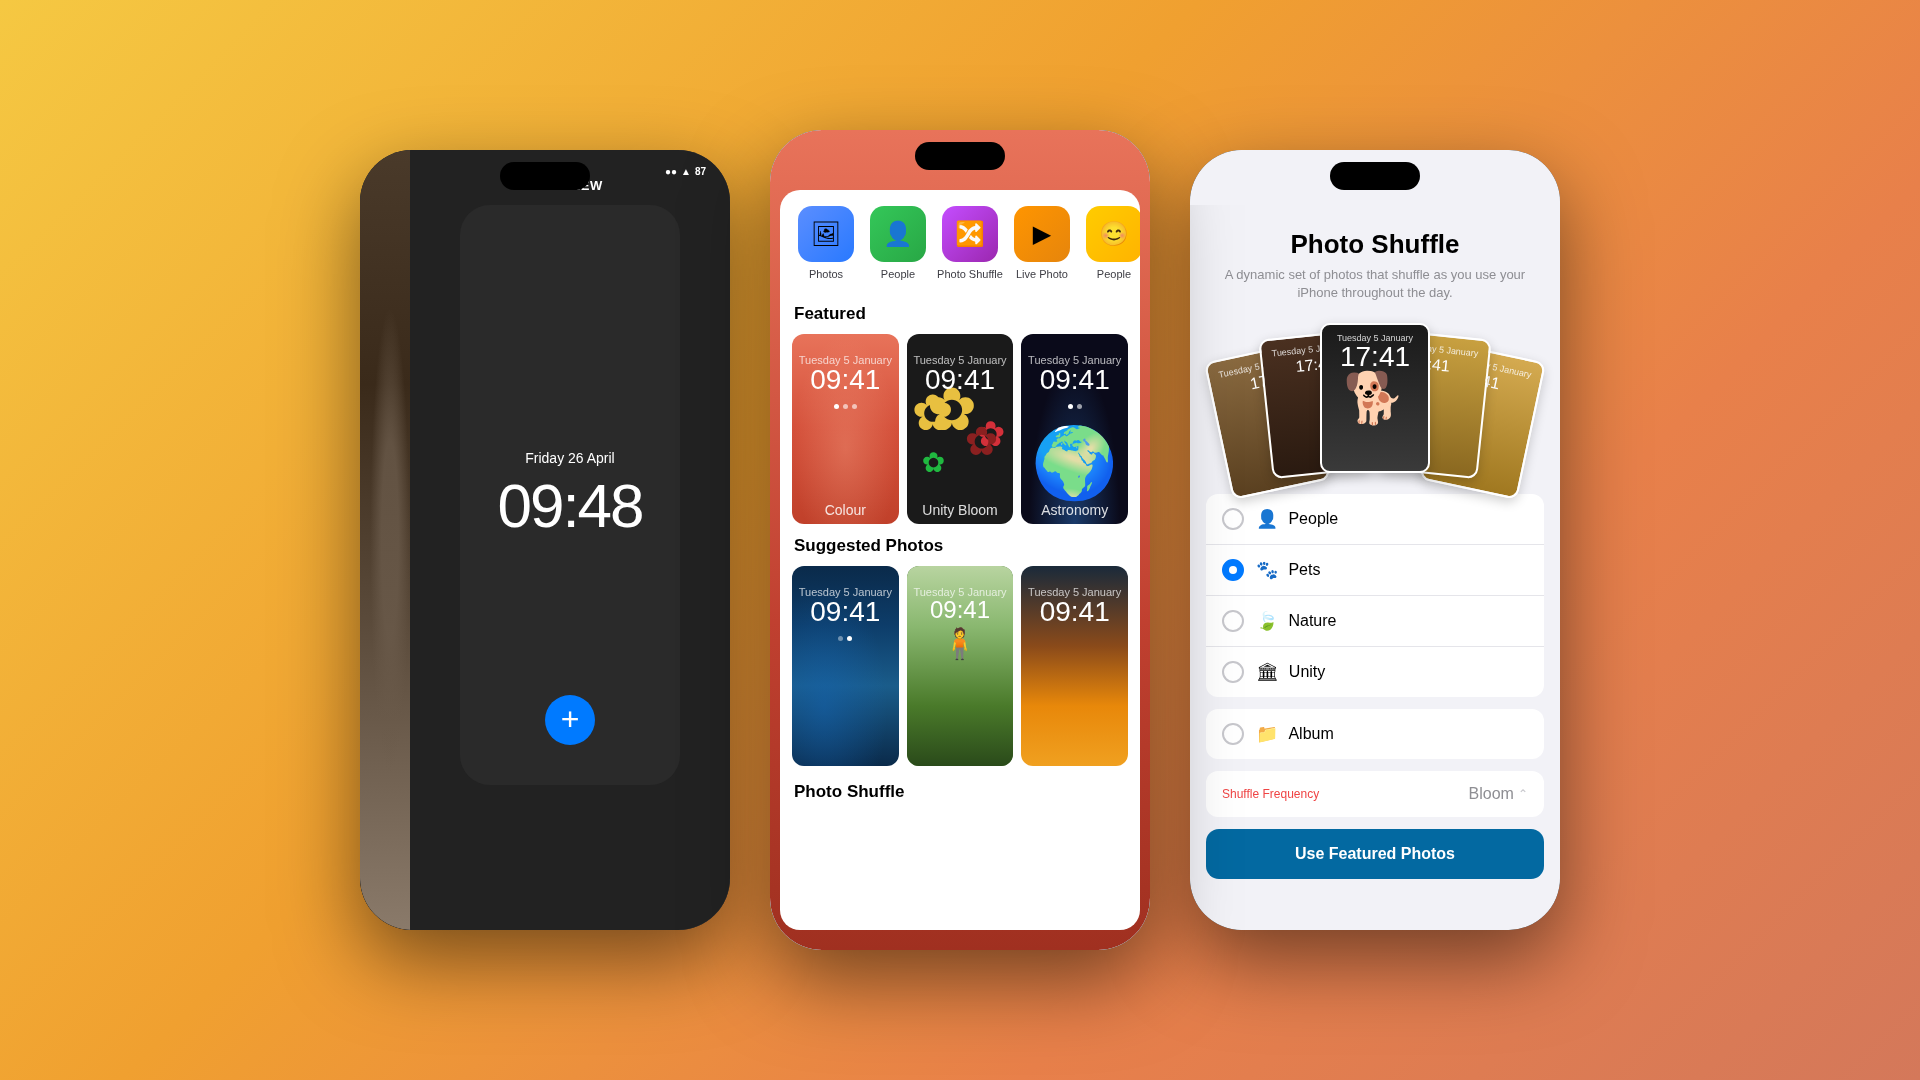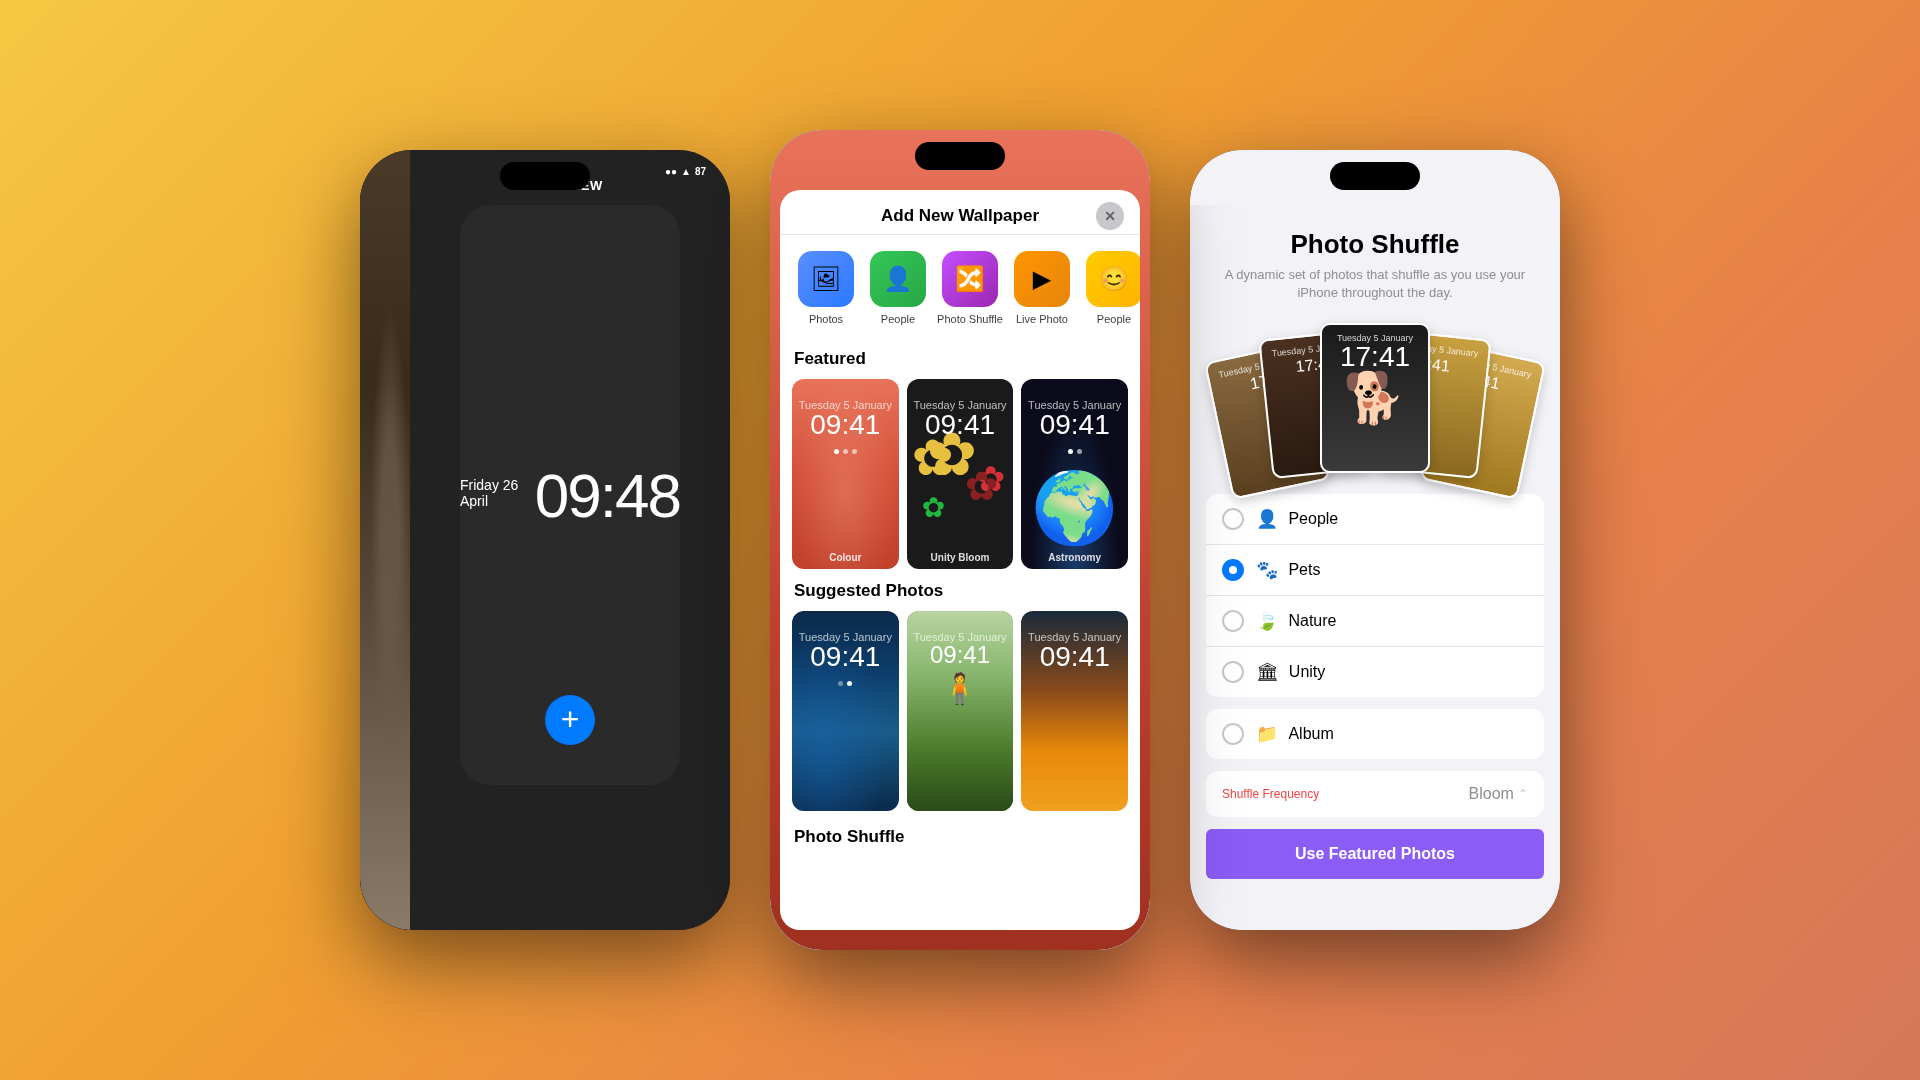--- a/index.html
+++ b/index.html
@@ -108,21 +108,21 @@
       letter-spacing: 0.5px;
     }
 
     .lock-screen-card {
       margin-top: 12px;
       width: 220px;
       height: 580px;
       background: #2a2a2a;
       border-radius: 30px;
       display: flex;
-      flex-direction: row;
+      flex-direction: column;
       align-items: center;
       justify-content: center;
       position: relative;
     }
 
     .lock-date {
       color: white;
       font-size: 14px;
       font-weight: 400;
       margin-bottom: 4px;
@@ -289,23 +289,23 @@
       position: relative;
       cursor: pointer;
     }
 
     .wallpaper-thumb-label {
       position: absolute;
       bottom: 6px;
       left: 0;
       right: 0;
       text-align: center;
-      font-size: 10px;
+      font-size: 14px;
       color: rgba(255,255,255,0.85);
-      font-weight: 700;
+      font-weight: 400;
     }
 
     
     .wp-colour {
       background: linear-gradient(180deg, #e8735a 0%, #d4503a 50%, #c0402a 100%);
     }
     .wp-colour::before {
       content: '';
       position: absolute;
       inset: 0;
@@ -636,24 +636,24 @@
     }
 
     .chevron-icon {
       font-size: 12px;
       color: #c7c7cc;
     }
 
     
     .featured-btn {
       margin: 0 16px 12px;
-      background: #8b5cf6;
+      background: #0369a1;
       color: white;
       border: none;
-      border-radius: 6px;
+      border-radius: 13px;
       padding: 16px;
       font-size: 16px;
       font-weight: 600;
       width: calc(100% - 32px);
       text-align: center;
       cursor: pointer;
     }
 
     
     .manual-link {
@@ -700,26 +700,20 @@
   </div>
 </div>
 
 <div class="phone phone-2">
   <div class="phone-2-screen">
 
     <div style="position:absolute;inset:0;background:linear-gradient(180deg,#e8735a 0%,#c04030 60%,#a03020 100%);border-radius:52px;"></div>
 
     <div class="modal-sheet">
 
-      <div class="modal-header">
-        <div class="modal-title">Add New Wallpaper</div>
-        <div class="modal-close">
-          <span>✕</span>
-        </div>
-      </div>
 
       <div class="wallpaper-types">
         <div class="wallpaper-type-item">
           <div class="type-icon type-icon-photos">🖼</div>
           <span class="type-label">Photos</span>
         </div>
         <div class="wallpaper-type-item">
           <div class="type-icon type-icon-people">👤</div>
           <span class="type-label">People</span>
         </div>

